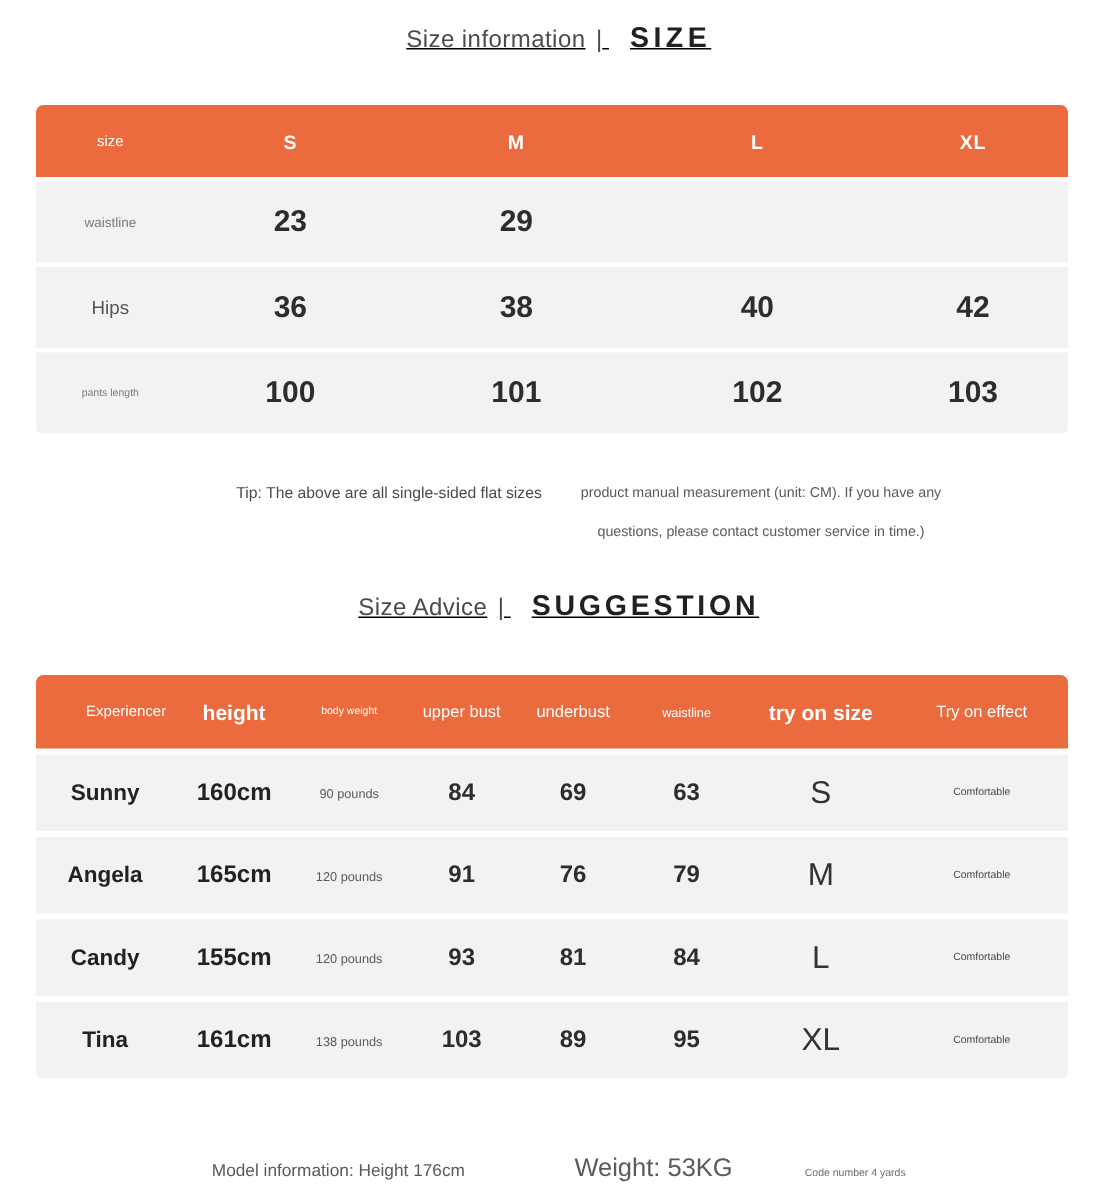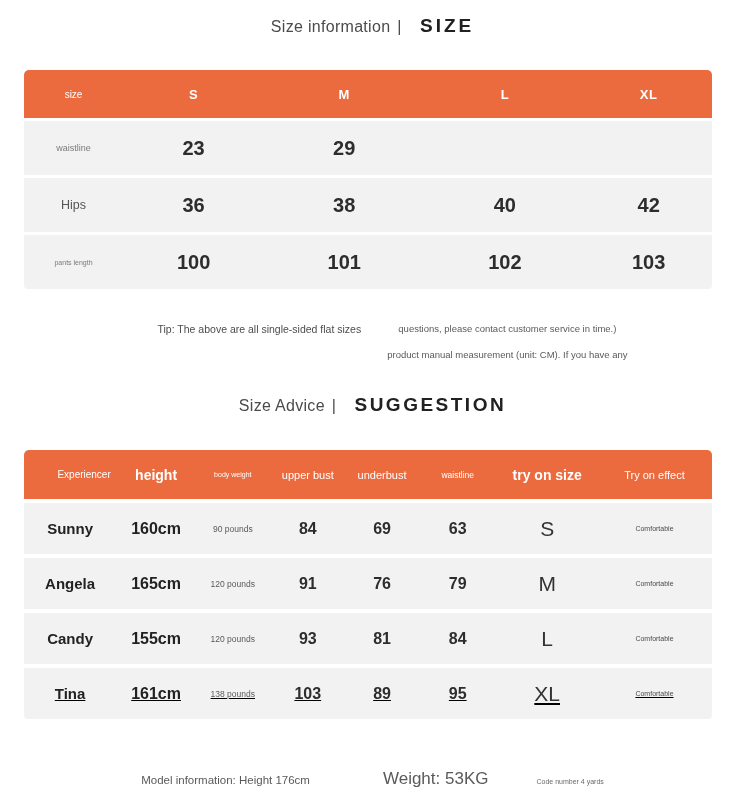--- a/index.html
+++ b/index.html
@@ -6,21 +6,21 @@
   html, body { margin: 0; padding: 0; }
   body {
     width: 745px; height: 800px;
     background: #ffffff;
     font-family: "Liberation Sans", sans-serif;
     overflow: hidden;
   }
   :root { --accent: #EB6A3E; --row-bg: #F2F2F2; }
 
   
-  .title { text-align: center; white-space: nowrap; }
+  .title { text-align: center; white-space: nowrap; text-decoration: underline; }
   .title1 { margin-top: 13px; height: 26px; line-height: 26px; }
   .title .left { font-size: 16px; color: #4b4b4b; letter-spacing: 0.3px; }
   .title .sep  { font-size: 16px; color: #4b4b4b; margin-left: 7px; }
   .title .main { font-size: 19px; font-weight: bold; color: #212121; letter-spacing: 3px; margin-left: 14px; }
   .title2 { margin-top: 24px; height: 26px; line-height: 26px; }
   .title2 .main { letter-spacing: 2.5px; }
 
   
   .tbl { margin-left: 24px; width: 688px; }
   .tbl1 { margin-top: 31px; }
@@ -42,21 +42,21 @@
   .tip { display: flex; justify-content: center; gap: 26px; margin-top: 27px; height: 52px; padding-left: 40px; }
   .tip .col { line-height: 26px; text-align: center; white-space: nowrap; }
   .tip .col.l { font-size: 10.5px; color: #4c4c4c; }
   .tip .col.r { font-size: 9.5px; color: #5a5a5a; }
 
   
   .tbl2 { margin-top: 32px; }
   .tbl2 .row { grid-template-columns: 13.4% 11.6% 10.7% 11.1% 10.5% 11.5% 14.5% 16.7%; }
   .tbl2 .head { height: 49px; margin-bottom: 4px; }
   .tbl2 .body-row { height: 51px; background: var(--row-bg); margin-bottom: 4px; }
-  .tbl2 .body-row:last-child { border-radius: 0 0 4px 4px; text-decoration: underline; }
+  .tbl2 .body-row:last-child { border-radius: 0 0 4px 4px; }
 
   .h-exp { font-size: 10px; padding-left: 28px; }
   .h-height { font-size: 14px; font-weight: bold; }
   .h-bw { font-size: 7px; }
   .h-ub, .h-un, .h-toe { font-size: 11px; }
   .h-wl { font-size: 8.5px; }
   .h-tos { font-size: 14px; font-weight: bold; }
 
   .c-name { font-size: 15px; font-weight: bold; color: #222; }
   .c-height { font-size: 16px; font-weight: bold; color: #222; }
@@ -108,22 +108,22 @@
       <div class="num1">102</div>
       <div class="num1">103</div>
     </div>
   </div>
 
   <div class="tip">
     <div class="col l">
       <div>Tip: The above are all single-sided flat sizes</div>
     </div>
     <div class="col r">
+      <div>product manual measurement (unit: CM). If you have any</div>
       <div>questions, please contact customer service in time.)</div>
-      <div>product manual measurement (unit: CM). If you have any</div>
     </div>
   </div>
 
   <div class="title title2">
     <span class="left">Size Advice</span><span class="sep">|</span>
     <span class="main">SUGGESTION</span>
   </div>
 
   <div class="tbl tbl2">
     <div class="row head">

